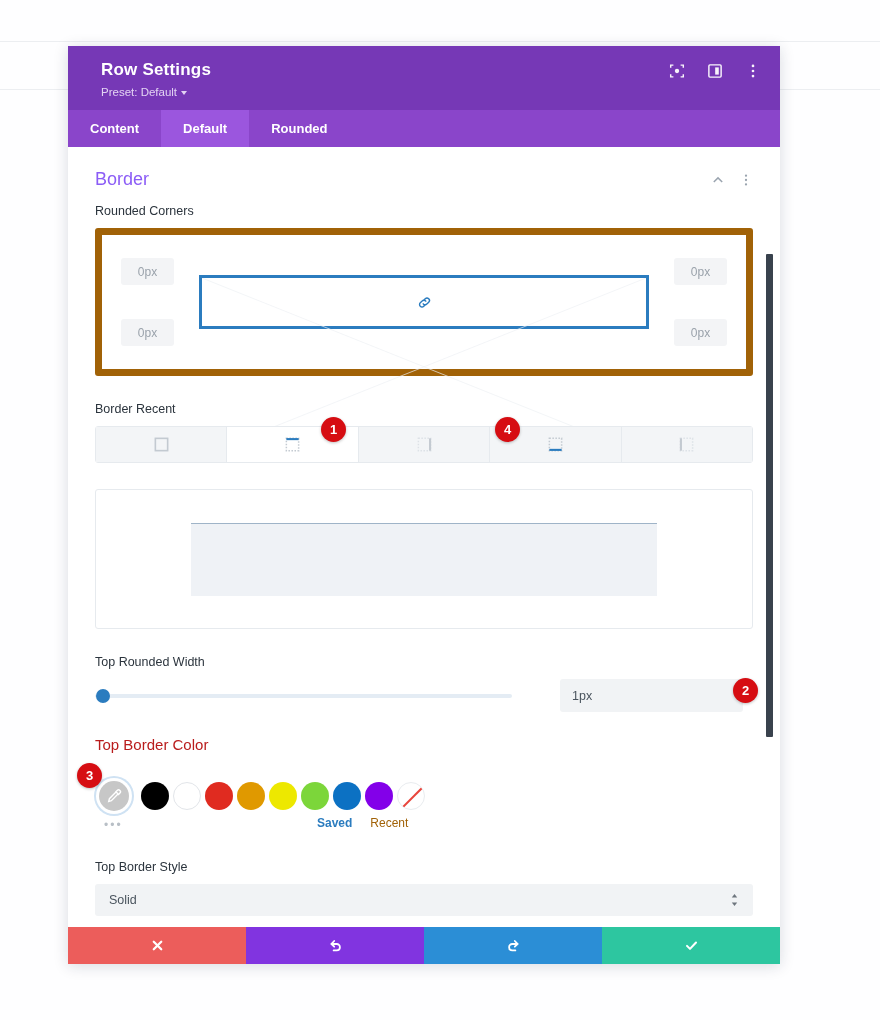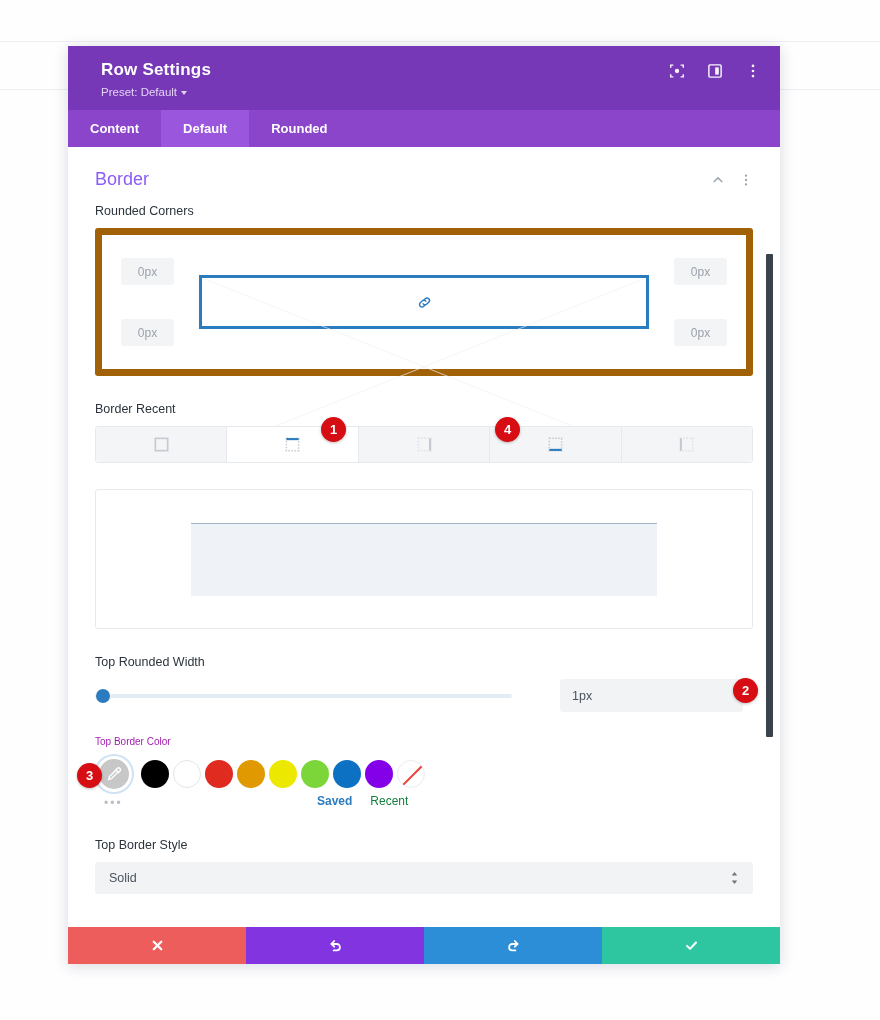--- a/index.html
+++ b/index.html
@@ -128,21 +128,21 @@
     width: 14px; height: 14px; border-radius: 50%; background: #2b7cbf;
     cursor: pointer;
   }
   .width-input {
     margin-left: 48px; width: 183px; height: 33px; background: #f1f3f5;
     border-radius: 3px; display: flex; align-items: center;
     padding: 0 12px; font-size: 12.5px; color: #4a545e; position: relative;
   }
 
   
-  .color-label { font-size: 10px; color: #a21caf; margin-bottom: 12px; }
+  .color-label { font-size: 15px; color: #b91c1c; margin-bottom: 28px; }
   .swatches { display: flex; align-items: center; gap: 4px; position: relative; }
   .sw { width: 28px; height: 28px; border-radius: 50%; cursor: pointer; flex: 0 0 auto; }
   .sw-eyedrop {
     width: 30px; height: 30px; background: #c7c7c7;
     display: flex; align-items: center; justify-content: center;
     border-radius: 50%;
     box-shadow: 0 0 0 3px #ffffff, 0 0 0 5px #cfe2f3;
     margin-right: 8px; margin-left: 4px; position: relative;
   }
   .eyedrop-ico { width: 16px; height: 16px; color: #ffffff; display: block; }
@@ -153,21 +153,21 @@
   .sw-none::after {
     content: ""; position: absolute; left: -3px; top: 50%; width: 36px; height: 2px;
     background: #e8453c; transform: rotate(-45deg); transform-origin: center;
   }
   .dots-more { margin-top: 7px; margin-left: 9px; color: #b8bfc6; font-size: 12px; letter-spacing: 2px; cursor: pointer; }
   .saved-recent {
     display: flex; gap: 18px; justify-content: flex-start;
     margin-top: -16px; margin-left: 222px; font-size: 12px;
   }
   .saved-link { color: #2b7cbf; cursor: pointer; font-weight: bold; }
-  .recent-link { color: #15803d; cursor: pointer; }
+  .recent-link { color: #a16207; cursor: pointer; }
 
   
   .select-label { font-size: 12.5px; color: #2b343d; margin-top: 30px; margin-bottom: 10px; }
   .select-box {
     height: 32px; background: #f1f3f5; border-radius: 3px;
     display: flex; align-items: center; justify-content: space-between;
     padding: 0 14px; font-size: 12.5px; color: #4a545e; cursor: pointer;
   }
   .select-caret { width: 9px; height: 14px; color: #6d757d; display: block; }
 

